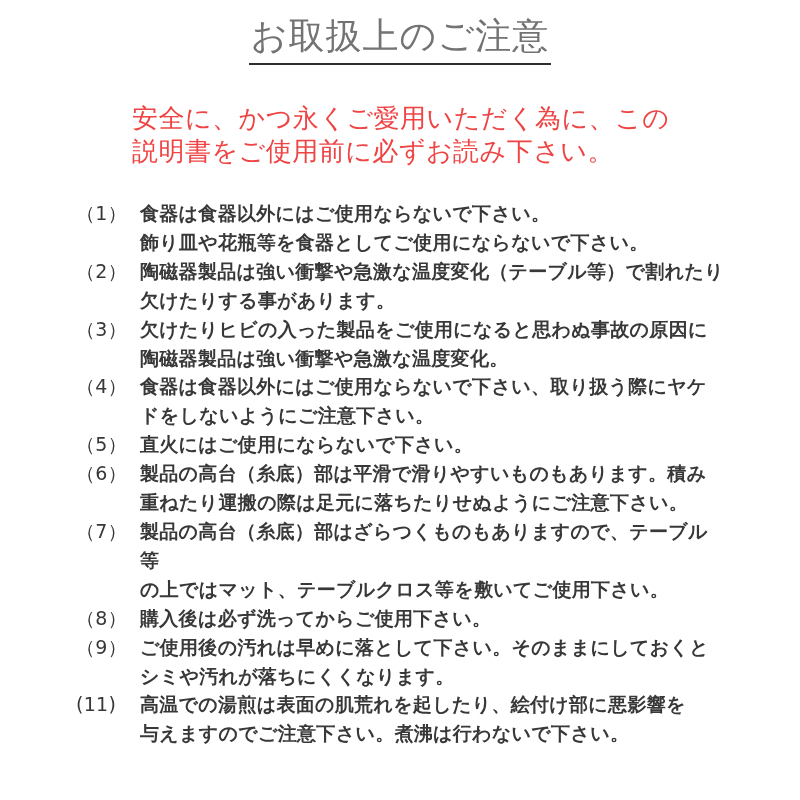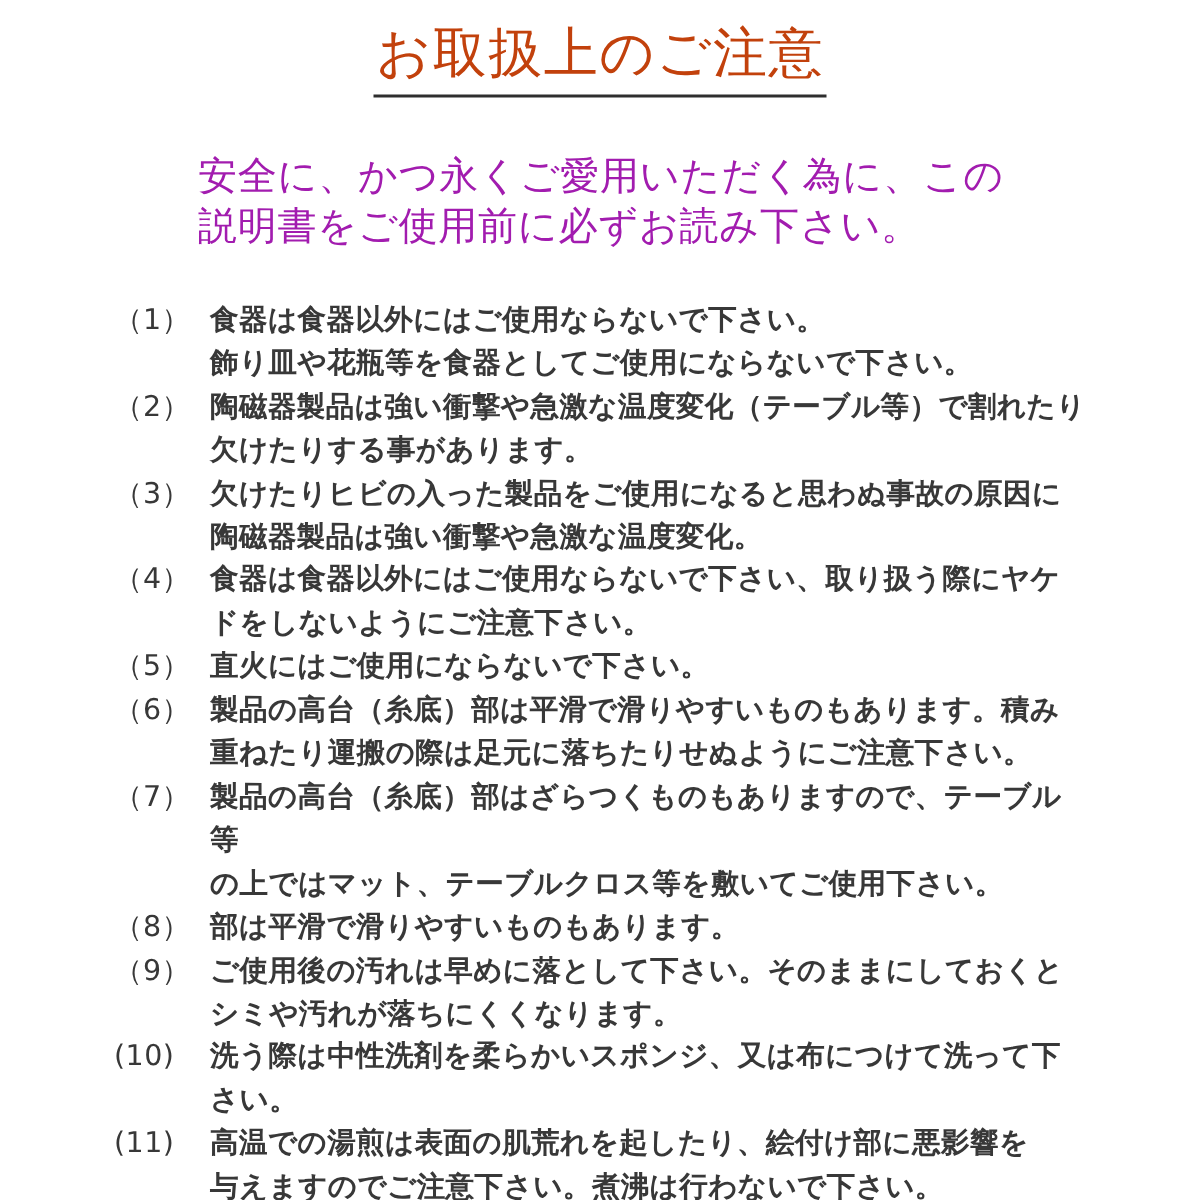--- a/index.html
+++ b/index.html
@@ -17,31 +17,31 @@
   header.doc-header {
     text-align: center;
     padding-top: 14px;
   }
   .doc-title {
     display: inline-block;
     margin: 0;
     font-size: 36px;
     line-height: 44px;
     font-weight: 400;
-    color: #c2410c;
+    color: #737373;
     letter-spacing: 1px;
     border-bottom: 2px solid #2e2e2e;
     padding: 0 2px 5px 2px;
   }
   .intro {
     margin: 37px 60px 0 132px;
     font-size: 26px;
     line-height: 33px;
     font-weight: 400;
-    color: #a21caf;
+    color: #ef4444;
     white-space: pre-wrap;
     letter-spacing: 0.5px;
   }
   .precautions {
     margin-top: 31px;
     padding: 0 76px;
   }
   .item {
     display: grid;
     grid-template-columns: 64px 1fr;
@@ -99,30 +99,25 @@
     <span class="item-text">製品の高台（糸底）部は平滑で滑りやすいものもあります。積み
 重ねたり運搬の際は足元に落ちたりせぬようにご注意下さい。</span>
   </div>
   <div class="item">
     <span class="item-num">（7）</span>
     <span class="item-text">製品の高台（糸底）部はざらつくものもありますので、テーブル等
 の上ではマット、テーブルクロス等を敷いてご使用下さい。</span>
   </div>
   <div class="item">
     <span class="item-num">（8）</span>
-    <span class="item-text">部は平滑で滑りやすいものもあります。</span>
+    <span class="item-text">購入後は必ず洗ってからご使用下さい。</span>
   </div>
   <div class="item">
     <span class="item-num">（9）</span>
     <span class="item-text">ご使用後の汚れは早めに落として下さい。そのままにしておくと
 シミや汚れが落ちにくくなります。</span>
-  </div>
-  <div class="item">
-    <span class="item-num">(10)</span>
-    <span class="item-text">洗う際は中性洗剤を柔らかいスポンジ、又は布につけて洗って下
-さい。</span>
   </div>
   <div class="item">
     <span class="item-num">(11)</span>
     <span class="item-text">高温での湯煎は表面の肌荒れを起したり、絵付け部に悪影響を
 与えますのでご注意下さい。煮沸は行わないで下さい。</span>
   </div>
 </div>
 
 </body></html>

